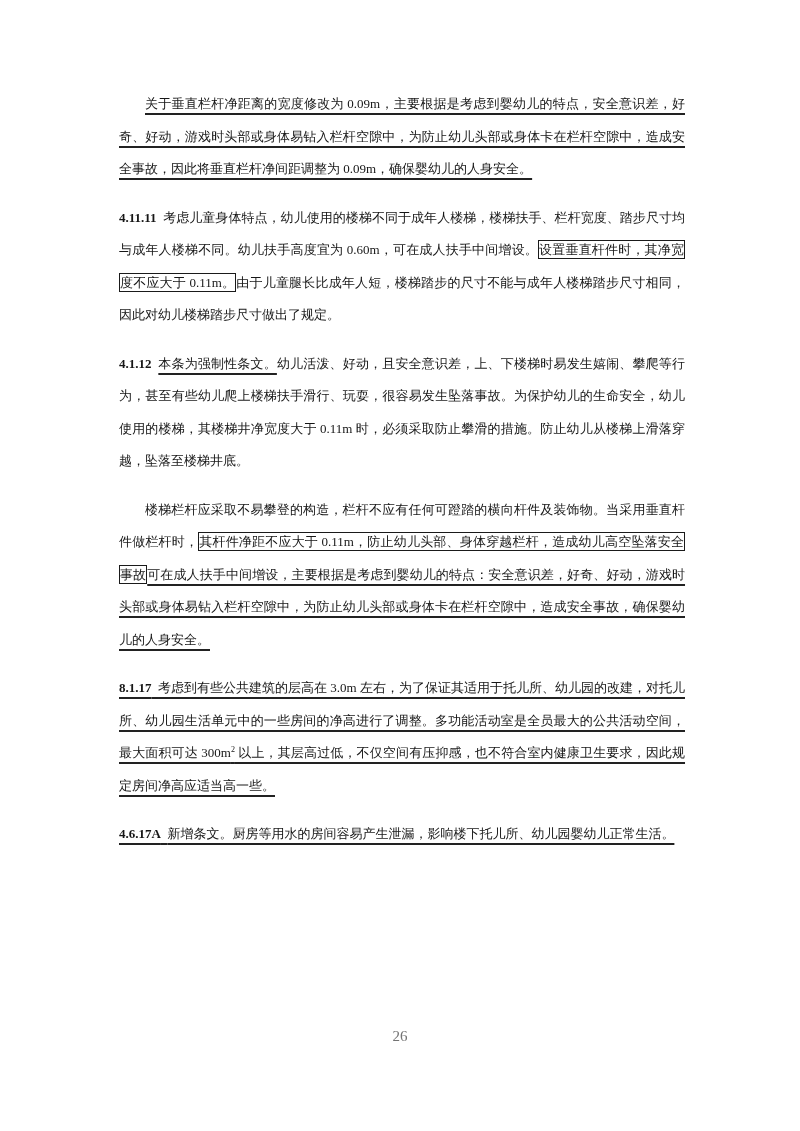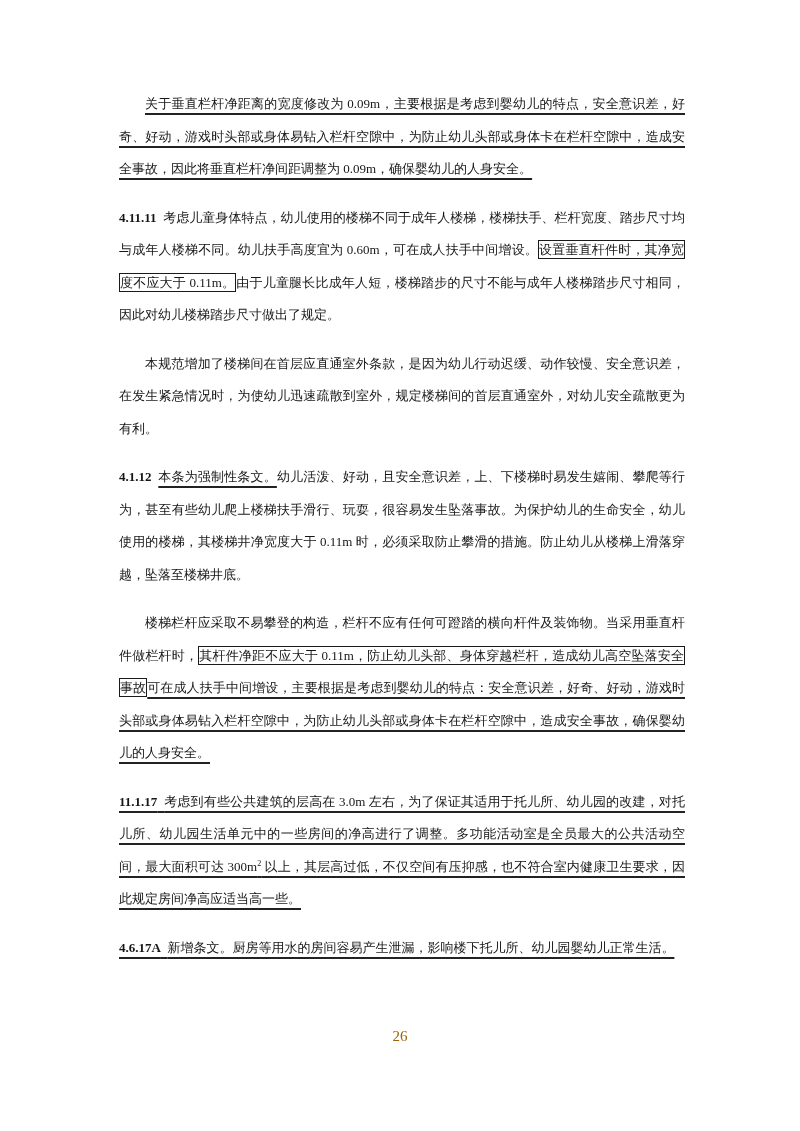--- a/index.html
+++ b/index.html
@@ -51,39 +51,38 @@
     line-height: 0;
   }
   .footer {
     position: absolute;
     top: 1026px;
     left: 0;
     width: 100%;
     text-align: center;
     font-size: 15px;
     line-height: 20px;
-    color: #a16207;
+    color: #737373;
   }
 </style>
 </head>
 <body>
 
 <div class="page">
   <div class="content">
 
     <p class="para indent"><span class="u">关于垂直栏杆净距离的宽度修改为 0.09m，主要根据是考虑到婴幼儿的特点，安全意识差，好奇、好动，游戏时头部或身体易钻入栏杆空隙中，为防止幼儿头部或身体卡在栏杆空隙中，造成安全事故，因此将垂直栏杆净间距调整为 0.09m，确保婴幼儿的人身安全。</span></p>
 
     <p class="para"><span class="sec-num">4.11.11</span><span>考虑儿童身体特点，幼儿使用的楼梯不同于成年人楼梯，楼梯扶手、栏杆宽度、踏步尺寸均与成年人楼梯不同。幼儿扶手高度宜为 0.60m，可在成人扶手中间增设。</span><span class="box">设置垂直杆件时，其净宽度不应大于 0.11m。</span><span>由于儿童腿长比成年人短，楼梯踏步的尺寸不能与成年人楼梯踏步尺寸相同，因此对幼儿楼梯踏步尺寸做出了规定。</span></p>
 
-    <p class="para indent"><span>本规范增加了楼梯间在首层应直通室外条款，是因为幼儿行动迟缓、动作较慢、安全意识差，在发生紧急情况时，为使幼儿迅速疏散到室外，规定楼梯间的首层直通室外，对幼儿安全疏散更为有利。</span></p>
 
     <p class="para"><span class="sec-num">4.1.12</span><span class="u">本条为强制性条文。</span><span>幼儿活泼、好动，且安全意识差，上、下楼梯时易发生嬉闹、攀爬等行为，甚至有些幼儿爬上楼梯扶手滑行、玩耍，很容易发生坠落事故。为保护幼儿的生命安全，幼儿使用的楼梯，其楼梯井净宽度大于 0.11m 时，必须采取防止攀滑的措施。防止幼儿从楼梯上滑落穿越，坠落至楼梯井底。</span></p>
 
     <p class="para indent"><span>楼梯栏杆应采取不易攀登的构造，栏杆不应有任何可蹬踏的横向杆件及装饰物。当采用垂直杆件做栏杆时，</span><span class="box">其杆件净距不应大于 0.11m，防止幼儿头部、身体穿越栏杆，造成幼儿高空坠落安全事故</span><span class="u">可在成人扶手中间增设，主要根据是考虑到婴幼儿的特点：安全意识差，好奇、好动，游戏时头部或身体易钻入栏杆空隙中，为防止幼儿头部或身体卡在栏杆空隙中，造成安全事故，确保婴幼儿的人身安全。</span></p>
 
-    <p class="para para-u"><span class="sec-num">11.1.17</span><span>考虑到有些公共建筑的层高在 3.0m 左右，为了保证其适用于托儿所、幼儿园的改建，对托儿所、幼儿园生活单元中的一些房间的净高进行了调整。多功能活动室是全员最大的公共活动空间，最大面积可达 300m</span><sup class="sup">2</sup><span> 以上，其层高过低，不仅空间有压抑感，也不符合室内健康卫生要求，因此规定房间净高应适当高一些。</span></p>
+    <p class="para para-u"><span class="sec-num">8.1.17</span><span>考虑到有些公共建筑的层高在 3.0m 左右，为了保证其适用于托儿所、幼儿园的改建，对托儿所、幼儿园生活单元中的一些房间的净高进行了调整。多功能活动室是全员最大的公共活动空间，最大面积可达 300m</span><sup class="sup">2</sup><span> 以上，其层高过低，不仅空间有压抑感，也不符合室内健康卫生要求，因此规定房间净高应适当高一些。</span></p>
 
     <p class="para para-u"><span class="sec-num">4.6.17A</span><span>新增条文。厨房等用水的房间容易产生泄漏，影响楼下托儿所、幼儿园婴幼儿正常生活。</span></p>
 
   </div>
 
   <div class="footer"><span>26</span></div>
 </div>
 
 </body></html>

